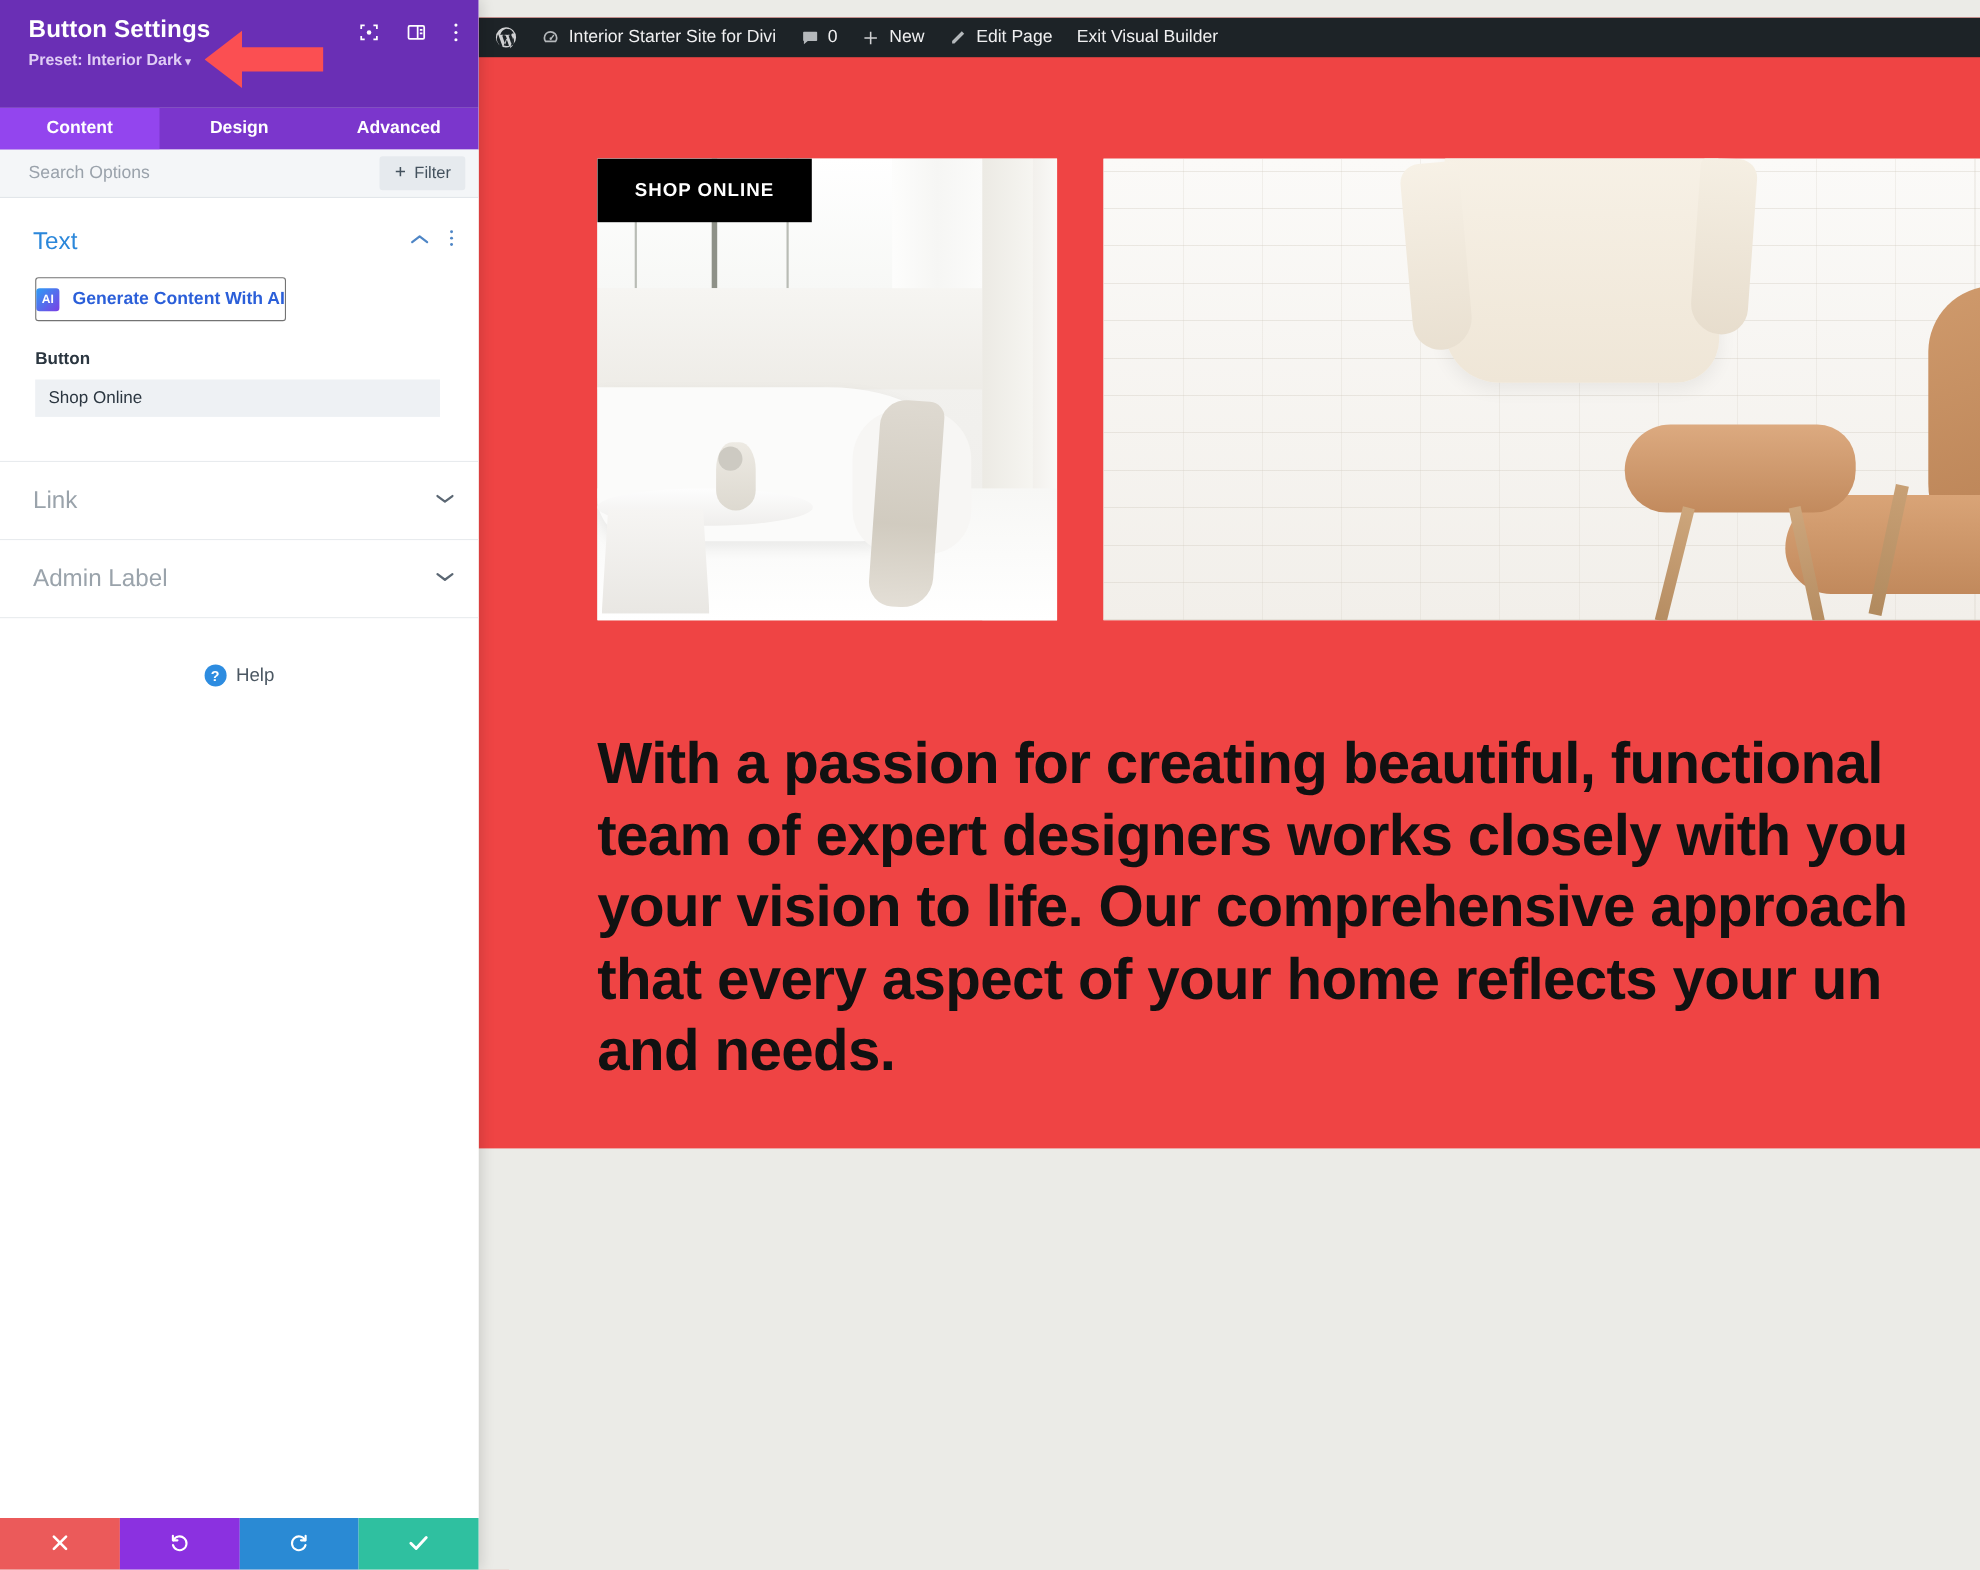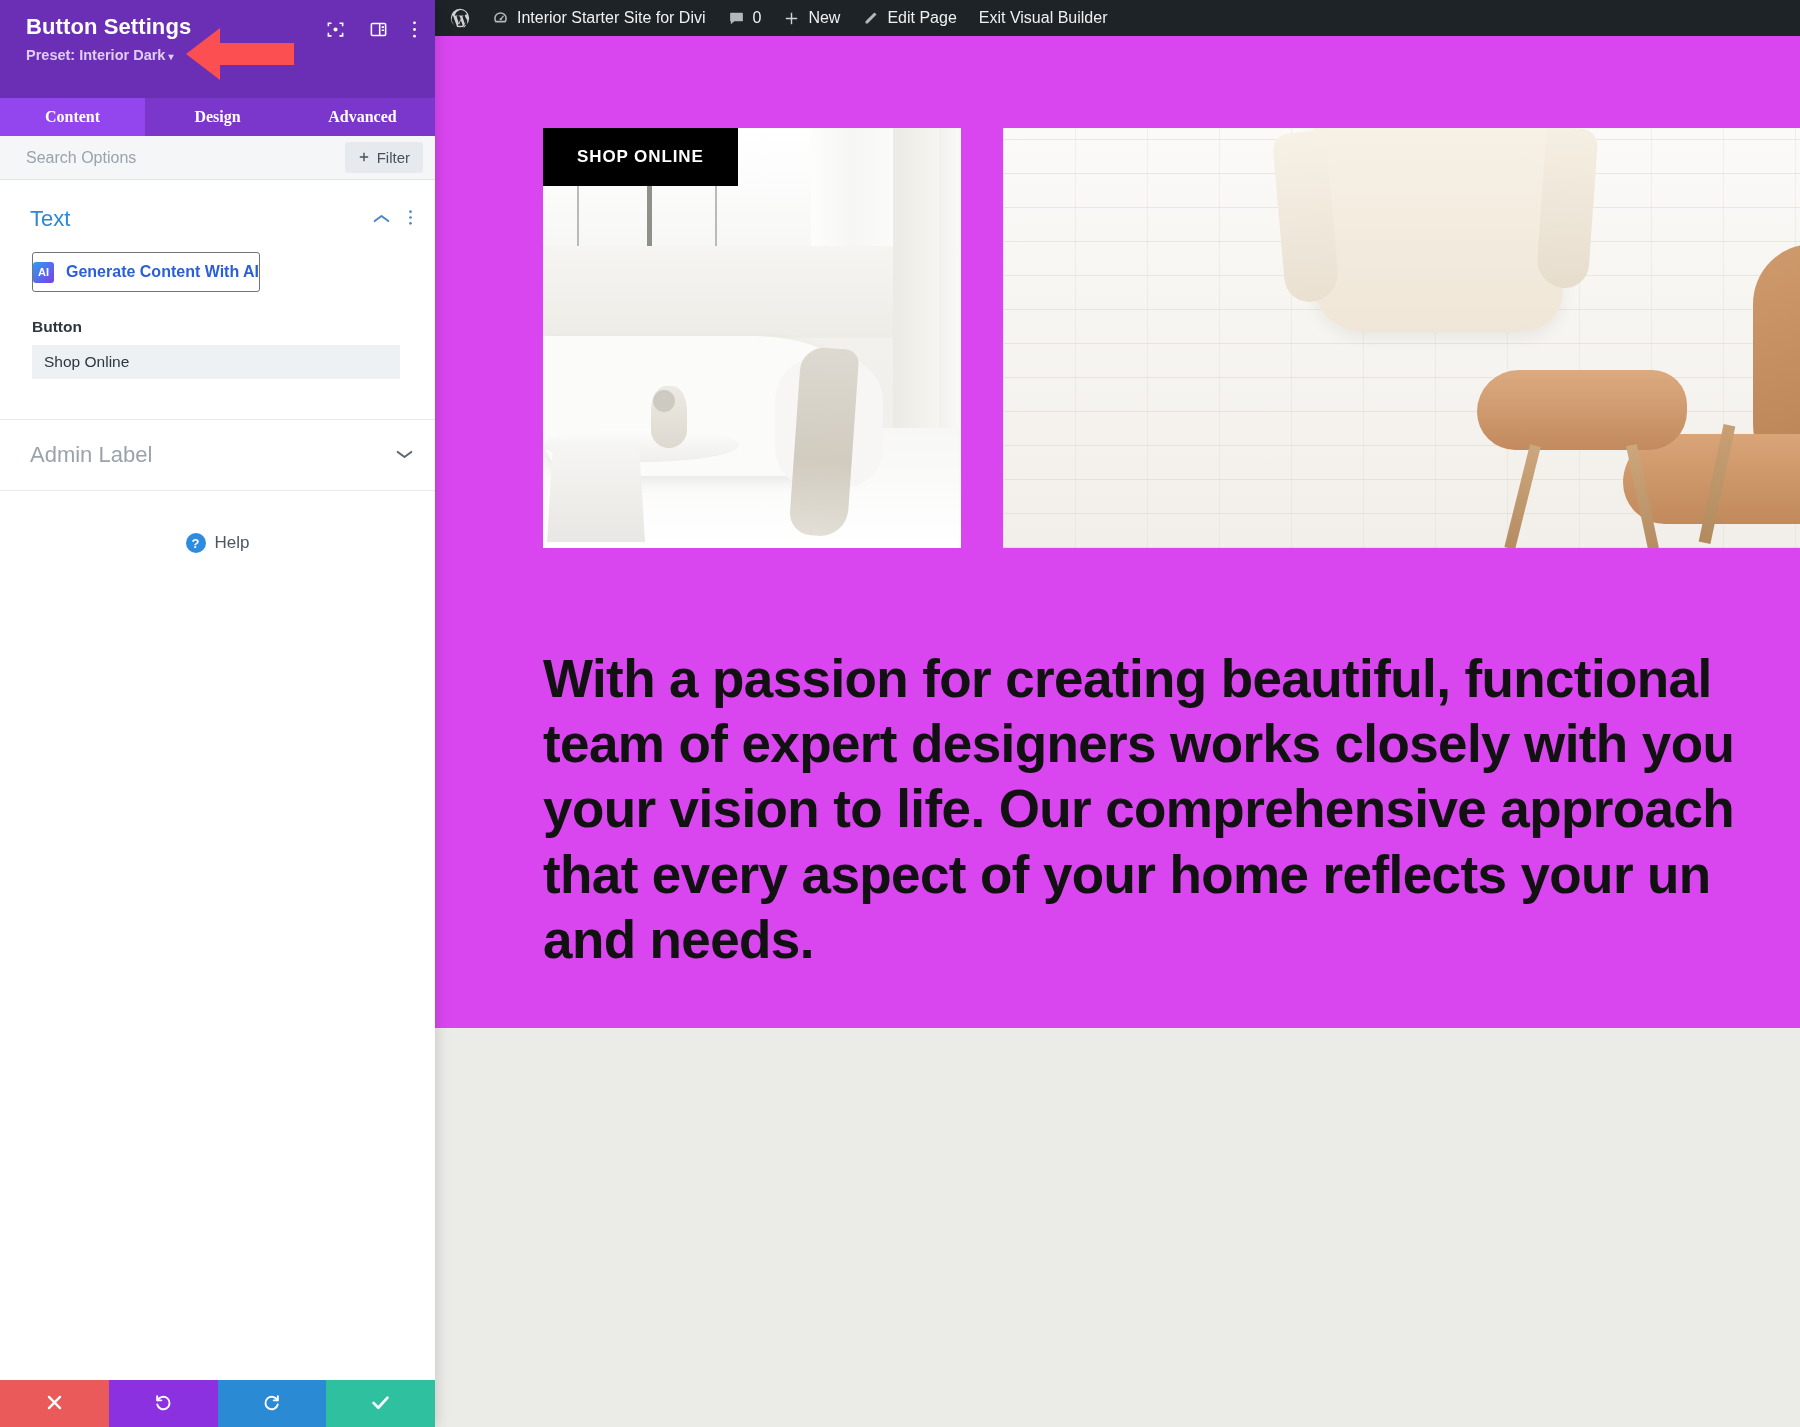--- a/index.html
+++ b/index.html
@@ -6,23 +6,23 @@
   html, body {
     width: 1800px; height: 1427px;
     overflow: hidden;
     font-family: "Liberation Sans", sans-serif;
     background: #ebebe7;
   }
   .app { position: relative; width: 1800px; height: 1427px; }
 
   
   .canvas {
-    position: absolute; left: 435px; top: 0;
+    position: absolute; left: 435px; top: 16px;
     width: 1365px; height: 1028px;
-    background: #d946ef;
+    background: #ef4444;
     overflow: hidden;
   }
   .adminbar {
     height: 36px; background: #1d2327;
     display: flex; align-items: center; gap: 0;
     color: #f0f0f1; font-size: 16px; white-space: nowrap;
   }
   .ab-item {
     display: flex; align-items: center; gap: 8px;
     padding: 0 11px; height: 36px; color: #f0f0f1;
@@ -164,21 +164,21 @@
   .p-head-row { display: flex; align-items: flex-start; justify-content: space-between; }
   .p-title { font-size: 22px; font-weight: 700; letter-spacing: .1px; }
   .p-preset { font-size: 14.5px; font-weight: 700; color: #e0cdf5; margin-top: 7px; }
   .p-preset .caret { font-size: 10px; margin-left: 3px; }
   .p-head-icons { display: flex; align-items: center; gap: 24px; padding-top: 6px; }
   .p-head-icons span { cursor: pointer; display: inline-flex; }
 
   .tabs { display: flex; background: #7b36cc; height: 38px; }
   .tab {
     flex: 1; display: flex; align-items: center; justify-content: center;
-    color: #fff; font-size: 16px; font-weight: 700; font-family: Liberation Serif, serif;
+    color: #fff; font-size: 16px; font-weight: 700;
   }
   .tab.active { background: #9345ee; }
 
   .searchbar {
     height: 44px; background: #f4f6f8; border-bottom: 1px solid #e2e6ea;
     display: flex; align-items: center; padding: 0 12px 0 26px; gap: 10px;
   }
   .searchbar input {
     flex: 1; border: none; background: transparent; outline: none;
     font-size: 16px; color: #444; font-family: Liberation Sans, sans-serif;
@@ -445,20 +445,28 @@
         <span>Generate Content With AI</span>
       </button>
 
       <div class="field">
         <div class="field-label">Button</div>
         <input class="field-input" type="text" value="Shop Online" style="">
       </div>
 
       <div class="spacer-line"></div>
 
+      <div class="accordion">
+        <div class="at">Link</div>
+        <span>
+          <svg width="17" height="11" viewBox="0 0 20 12" fill="none" stroke="#5b6773" stroke-width="2.4" stroke-linecap="round" stroke-linejoin="round">
+              <path d="M2 3 10 9l8-6"></path>
+            </svg>
+        </span>
+      </div>
 
       <div class="accordion">
         <div class="at">Admin Label</div>
         <span>
           <svg width="17" height="11" viewBox="0 0 20 12" fill="none" stroke="#5b6773" stroke-width="2.4" stroke-linecap="round" stroke-linejoin="round">
               <path d="M2 3 10 9l8-6"></path>
             </svg>
         </span>
       </div>
 

